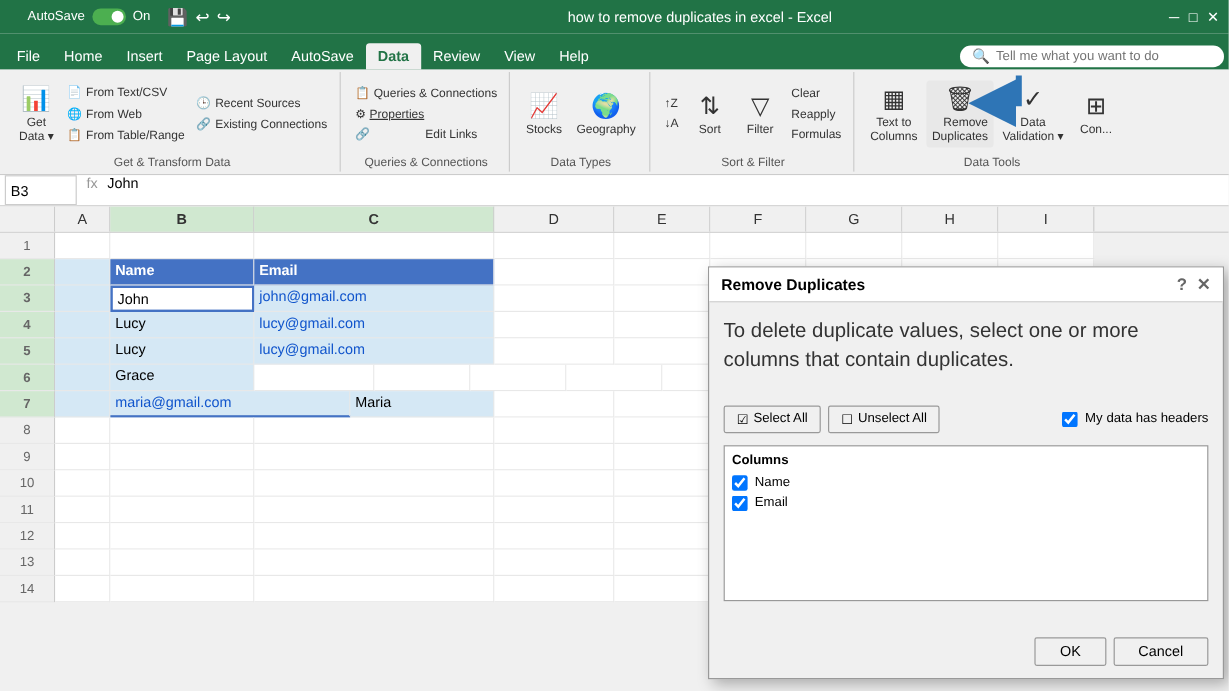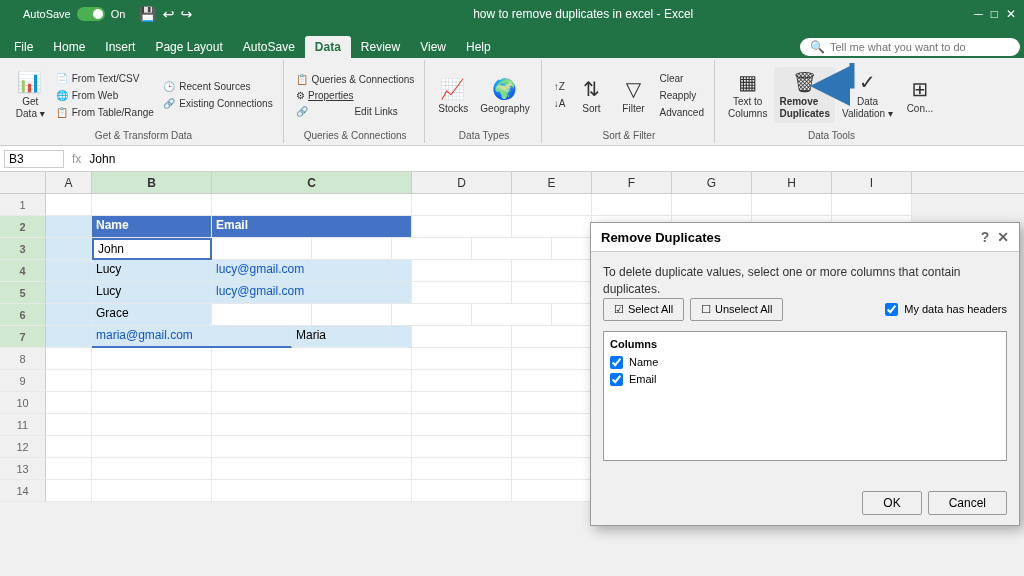--- a/index.html
+++ b/index.html
@@ -108,21 +108,20 @@
       flex: 1;
       justify-content: center;
     }
 
     
     #formula-bar {
       background: white;
       border-bottom: 1px solid #ccc;
       height: 26px;
       display: flex;
-      align-items: center;
       padding: 0 4px;
       gap: 4px;
     }
     #name-box {
       border: 1px solid #ccc;
       width: 60px;
       padding: 1px 4px;
       font-size: 12px;
     }
     #formula-divider { color: #999; padding: 0 4px; }
@@ -218,21 +217,21 @@
       border-bottom: 1px solid #ccc;
       padding: 6px 10px;
       display: flex;
       justify-content: space-between;
       align-items: center;
       font-size: 13px;
       font-weight: 600;
     }
     .dialog-titlebar-controls { display: flex; gap: 8px; color: #666; font-size: 14px; cursor: pointer; }
     .dialog-body { padding: 12px; }
-    .dialog-desc { font-size: 12px; margin-bottom: 0; color: #333; line-height: 1.4; }
+    .dialog-desc { font-size: 17px; margin-bottom: 26px; color: #333; line-height: 1.4; }
     .dialog-buttons-row {
       display: flex;
       align-items: center;
       gap: 6px;
       margin-bottom: 10px;
     }
     .dialog-btn {
       border: 1px solid #999;
       background: #f0f0f0;
       padding: 4px 10px;
@@ -411,21 +410,21 @@
         <div>Filter</div>
       </div>
       <div style="display:flex; flex-direction:column; gap:2px;">
         <div class="ribbon-btn-small">
           <span>Clear</span>
         </div>
         <div class="ribbon-btn-small">
           <span>Reapply</span>
         </div>
         <div class="ribbon-btn-small">
-          <span>Advanced</span>
+          <span>Formulas</span>
         </div>
       </div>
     </div>
     <div class="ribbon-group-label">Sort &amp; Filter</div>
   </div>
 
   <div class="ribbon-group" style="min-width:160px; position:relative;">
 
     <svg style="position:absolute; top:-2px; left:55px; width:90px; height:55px; z-index:10;" viewBox="0 0 90 55">
       <defs>
@@ -435,21 +434,21 @@
       </defs>
       <path d="M 80 5 L 80 28 L 58 28" stroke="#2e75b6" stroke-width="5" fill="none" marker-end="url(#arrowhead)"></path>
     </svg>
     <div class="ribbon-buttons">
       <div class="ribbon-btn">
         <div class="btn-icon">▦</div>
         <div style="text-align:center; line-height:1.2;">Text to<br>Columns</div>
       </div>
       <div class="ribbon-btn" style="background:#e8e8e8;">
         <div class="btn-icon">🗑</div>
-        <div style="text-align:left; line-height:1.2;font-weight:bold;">Remove<br>Duplicates</div>
+        <div style="text-align:right; line-height:1.2;">Remove<br>Duplicates</div>
       </div>
       <div class="ribbon-btn">
         <div class="btn-icon">✓</div>
         <div style="text-align:center; line-height:1.2;">Data<br>Validation ▾</div>
       </div>
       <div class="ribbon-btn">
         <div class="btn-icon">⊞</div>
         <div>Con...</div>
       </div>
     </div>
@@ -503,20 +502,21 @@
       <div class="cell col-f"></div>
       <div class="cell col-g"></div>
       <div class="cell col-h"></div>
       <div class="cell col-i"></div>
     </div>
 
     <div class="grid-row">
       <div class="row-num active-row">3</div>
       <div class="cell col-a selected"></div>
       <div class="cell col-b selected active-cell">John</div>
+      <div class="cell col-c selected link-cell">john@gmail.com</div>
       <div class="cell col-d"></div>
       <div class="cell col-e"></div>
       <div class="cell col-f"></div>
       <div class="cell col-g"></div>
       <div class="cell col-h"></div>
       <div class="cell col-i"></div>
     </div>
 
     <div class="grid-row">
       <div class="row-num active-row">4</div>

